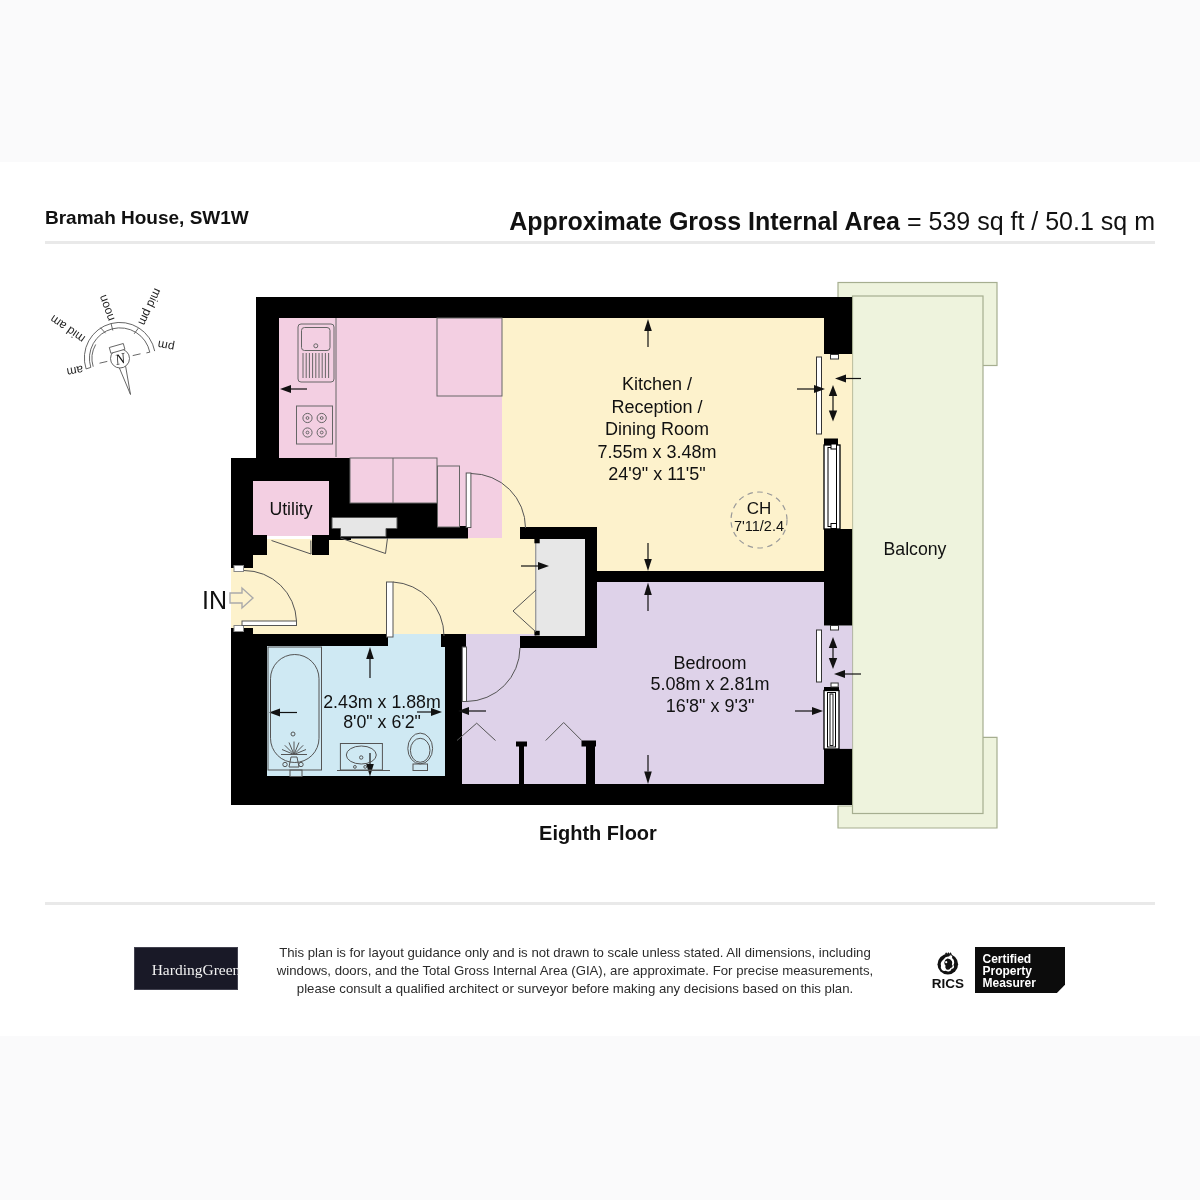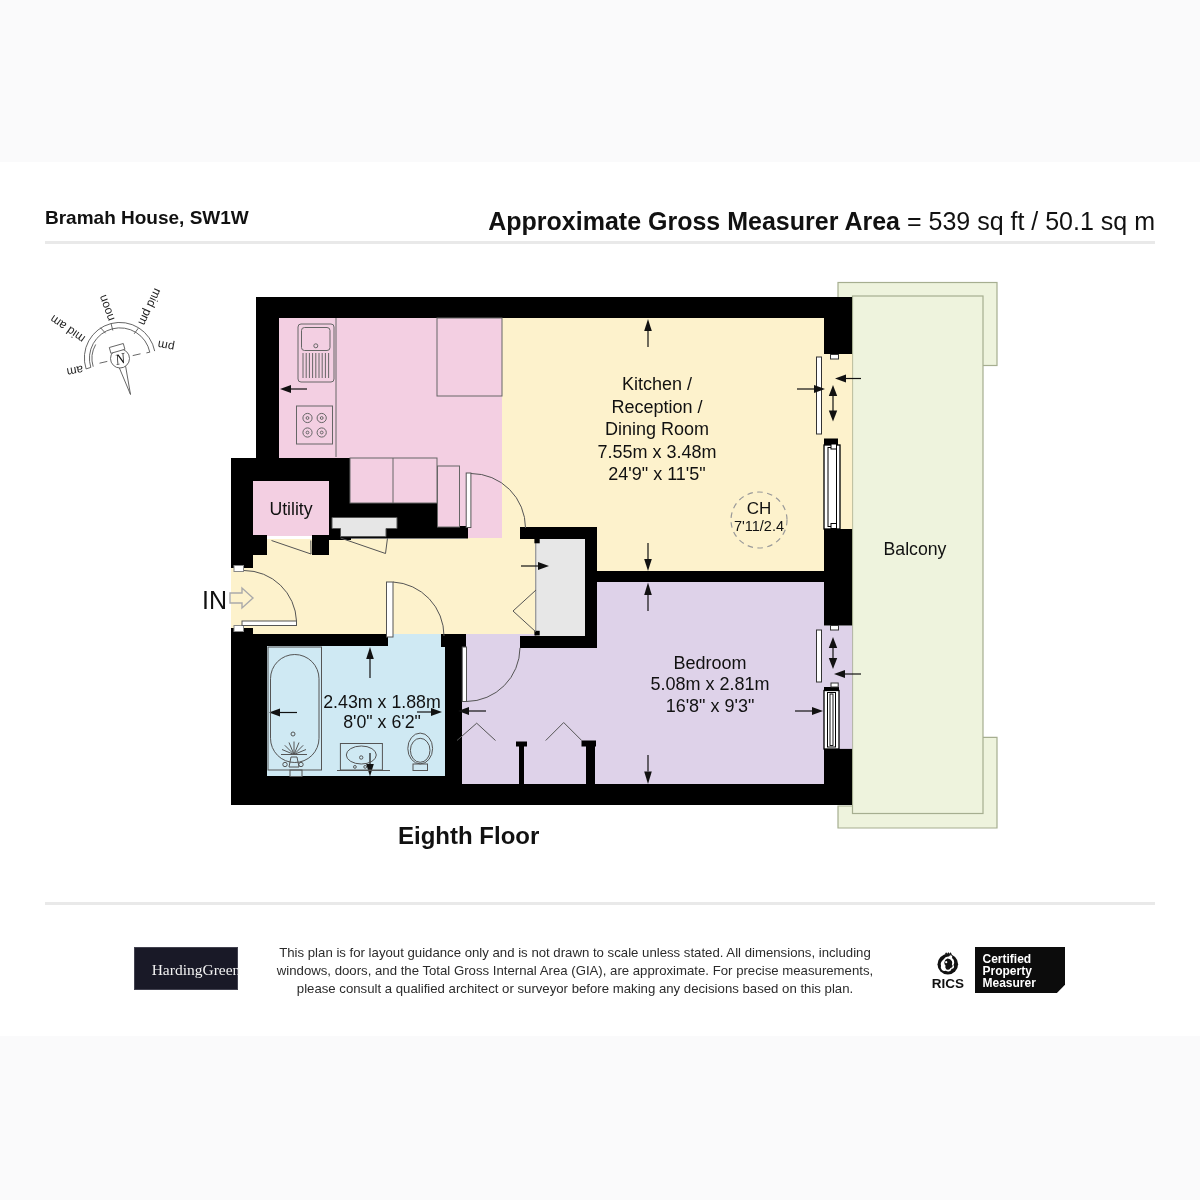--- a/index.html
+++ b/index.html
@@ -8,25 +8,25 @@
 </style>
 </head>
 <body>
 
 <div class="abs" style="left:0;top:0;width:1200px;height:162px;background:#fafafb;"></div>
 
 <div class="abs" style="left:0;top:1036px;width:1200px;height:164px;background:#fafafb;"></div>
 
 <div class="abs" style="left:45px;top:207px;font-size:19px;font-weight:bold;color:#111;">Bramah House, SW1W</div>
 
-<div class="abs" style="right:45px;top:207px;font-size:25px;color:#111;"><b>Approximate Gross Measurer Area</b> = 539 sq ft / 50.1 sq m</div>
+<div class="abs" style="right:45px;top:207px;font-size:25px;color:#111;"><b>Approximate Gross Internal Area</b> = 539 sq ft / 50.1 sq m</div>
 
 <div class="abs" style="left:45px;top:241px;width:1110px;height:3px;background:#e9e9e9;"></div>
 
-<div class="abs" style="left:398px;top:822px;width:400px;font-size:24px;font-weight:bold;color:#111;">Eighth Floor</div>
+<div class="abs" style="left:398px;top:822px;width:400px;text-align:center;font-size:20px;font-weight:bold;color:#111;">Eighth Floor</div>
 
 <div class="abs" style="left:45px;top:902px;width:1110px;height:3px;background:#e9e9e9;"></div>
 
 <div class="abs" style="left:134px;top:947px;width:104px;height:43px;background:#191927;border:1px solid #41414f;box-sizing:border-box;"></div>
 <div class="abs" style="left:134px;top:961px;width:124px;text-align:center;font-family:'Liberation Serif',serif;font-size:15.5px;color:#f2f2f2;">HardingGreen</div>
 
 <div class="abs" style="left:275px;top:944px;width:600px;text-align:center;font-size:13.2px;line-height:17.8px;color:#2b2b2b;white-space:nowrap;">This plan is for layout guidance only and is not drawn to scale unless stated. All dimensions, including<br>windows, doors, and the Total Gross Internal Area (GIA), are approximate. For precise measurements,<br>please consult a qualified architect or surveyor before making any decisions based on this plan.</div>
 
 <svg class="abs" style="left:925px;top:946px;" width="46" height="46" viewBox="0 0 46 46">
   <circle cx="22.8" cy="18.2" r="10.3" fill="#111"></circle>

